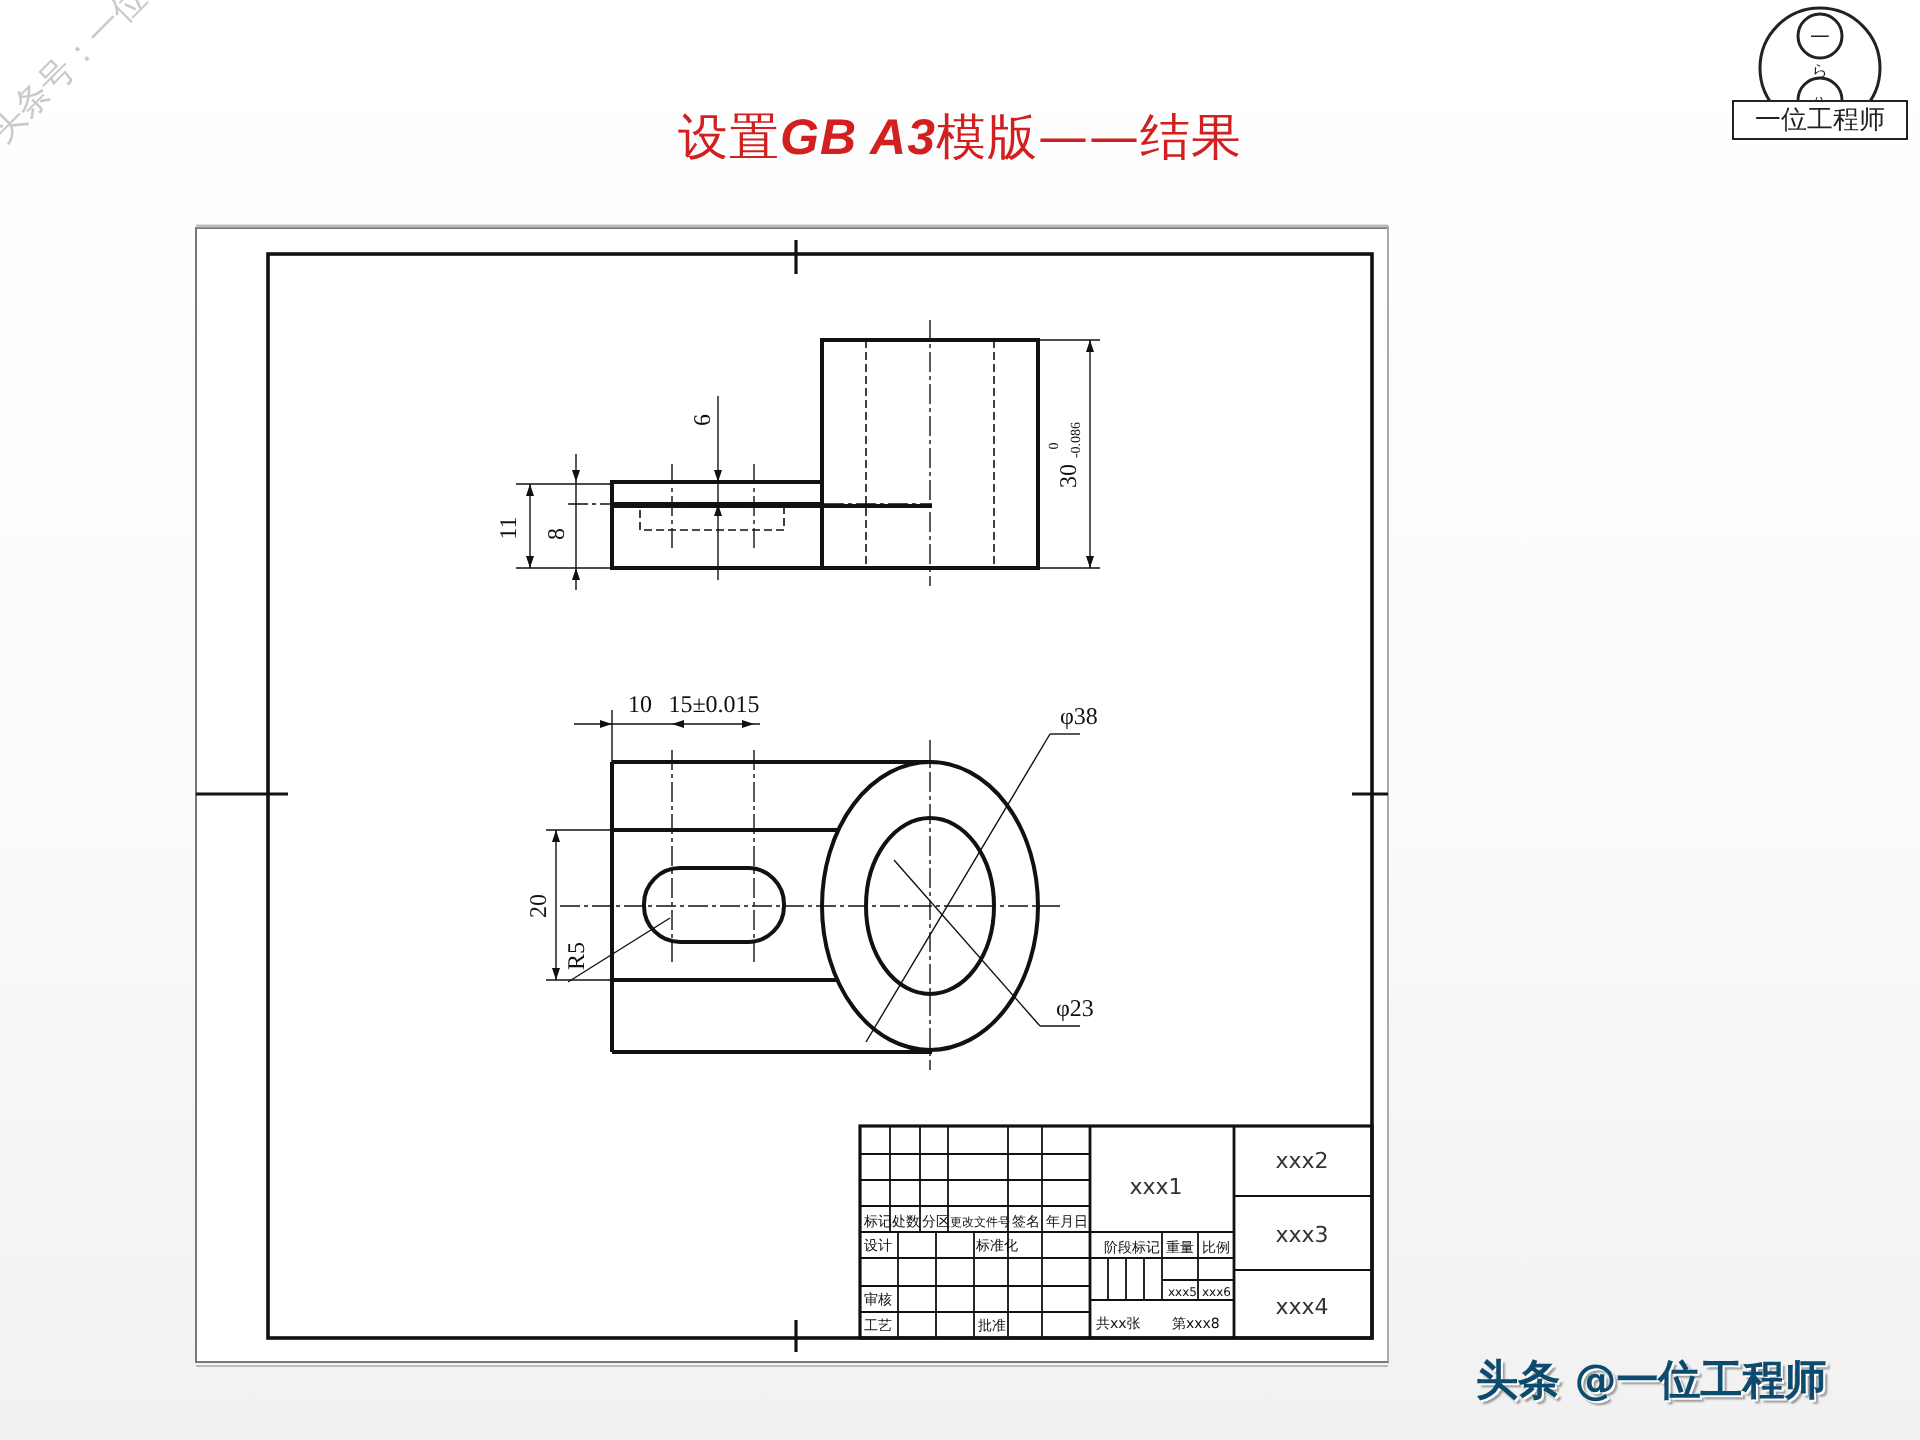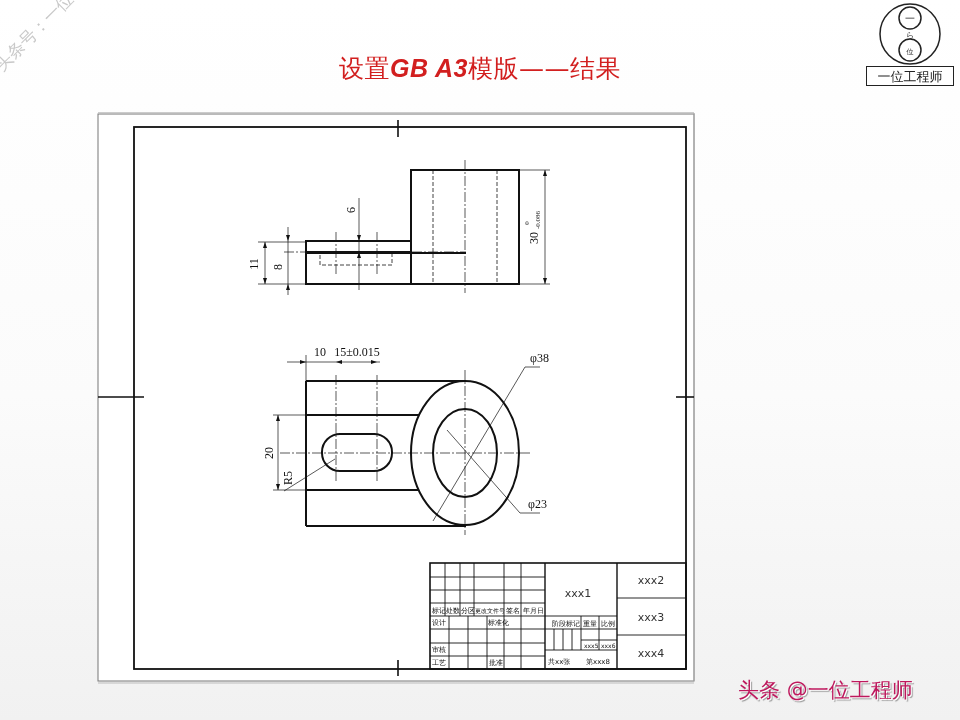--- a/index.html
+++ b/index.html
@@ -6,25 +6,25 @@
   body { width:960px; height:720px; position:relative; overflow:hidden;
          background: linear-gradient(180deg,#ffffff 0%,#fbfbfb 55%,#f1f1f1 100%);
          font-family:"DejaVu Sans", sans-serif; }
   .title { position:absolute; left:300px; top:52px; width:360px; text-align:center;
            font-size:25px; color:#d21f1f; letter-spacing:0.5px; white-space:nowrap; }
   .title b { font-family:"Liberation Sans", sans-serif; font-weight:bold;font-style:italic; }
   .watermark { position:absolute; left:-10px; top:60px; transform:rotate(-45deg);
                transform-origin:left top; font-size:17px; color:#c9c9c9; white-space:nowrap;
                font-family:"DejaVu Serif", serif; }
   .logo { position:absolute; left:866px; top:2px; width:88px; height:86px; }
-  .logo-label { position:absolute; left:866px; top:66px; width:88px; height:20px;
+  .logo-label { position:absolute; left:866px; top:50px; width:88px; height:20px;
                 border:1.5px solid #222; background:#fff; font-size:13px; text-align:center;
                 line-height:20px; color:#222; font-family:"DejaVu Serif", serif; box-sizing:border-box; }
-  .footer { position:absolute; left:738px; top:676px; font-size:21px; color:#be185d;
-            text-shadow:1px 1px 0 #fff, 2px 2px 1px #999; white-space:nowrap; }
+  .footer { position:absolute; left:738px; top:676px; font-size:21px; color:#0c4a6e;
+            text-shadow:1px 1px 0 #fff, 2px 2px 1px #999; white-space:nowrap;font-weight:bold; }
   svg.drawing { position:absolute; left:0; top:0; }
   .dim { font-family:"Liberation Serif", serif; font-size:12px; fill:#111; }
   .tb { font-family:"DejaVu Sans", sans-serif; font-size:7px; fill:#111; }
   .tbx { font-family:"DejaVu Sans", sans-serif; font-size:11px; fill:#333; }
 </style>
 </head>
 <body>
 
 <div class="watermark">头条号：一位工程师</div>
 

